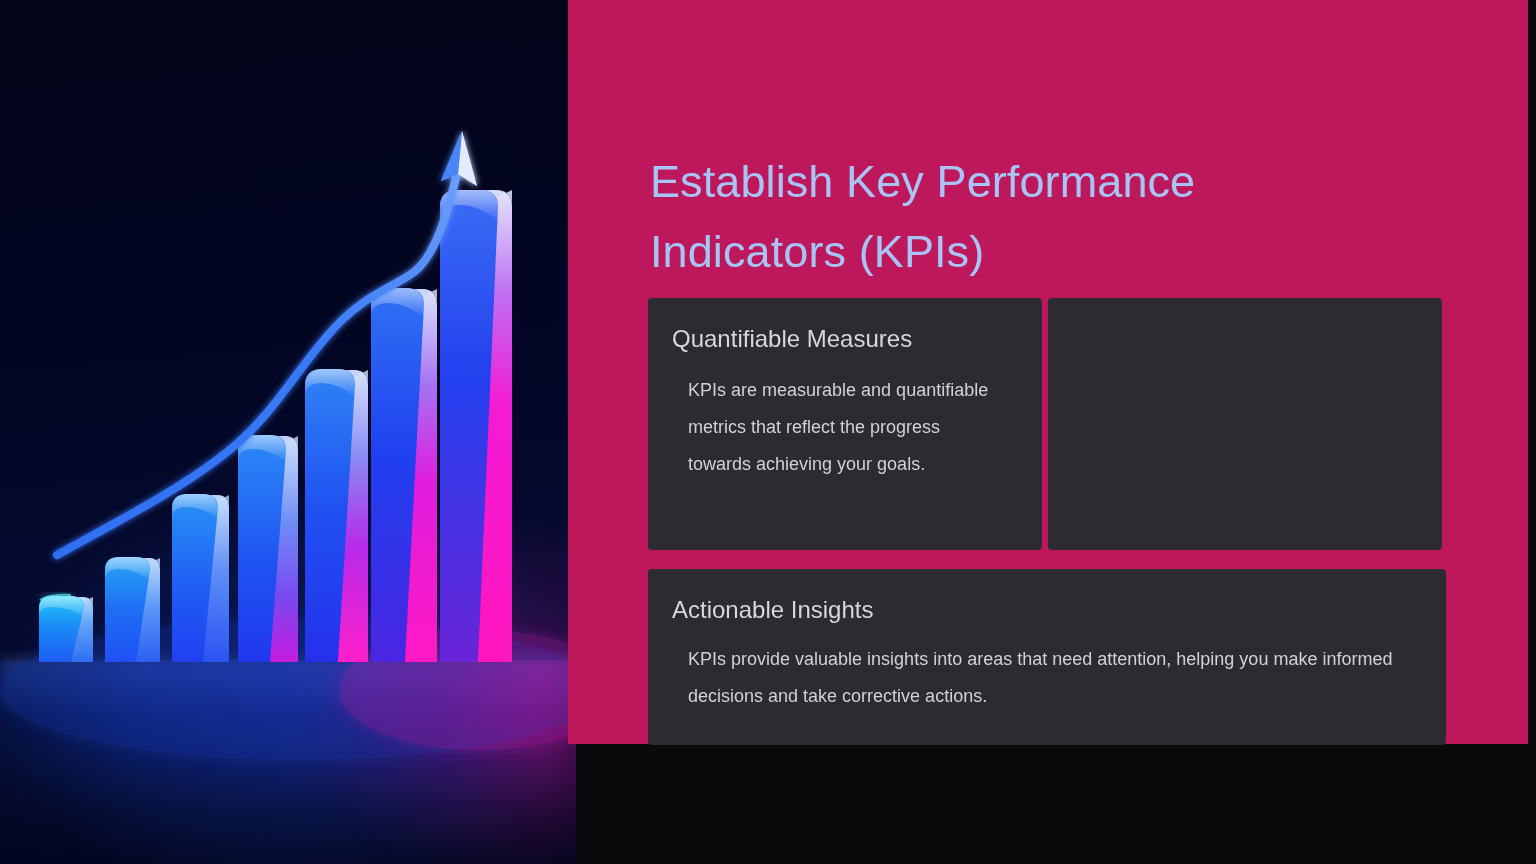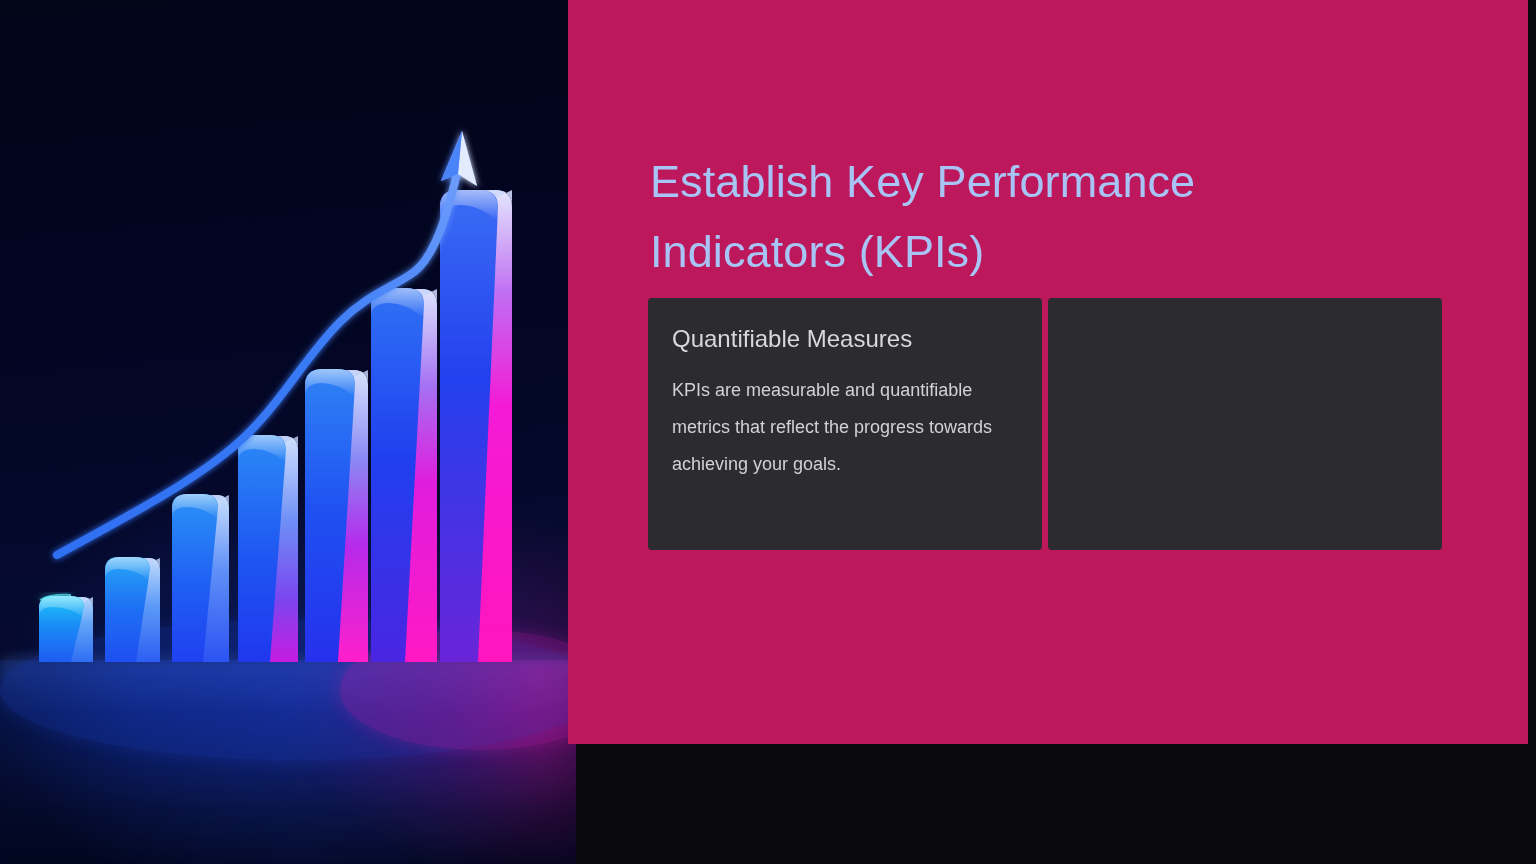--- a/index.html
+++ b/index.html
@@ -108,21 +108,21 @@
     font-size: 24px;
     line-height: 30px;
     font-weight: 400;
     margin: 0 0 18px 0;
   }
   .card-body {
     color: #d3d1d6;
     font-size: 18px;
     line-height: 37px;
     font-weight: 400;
-    margin: 0;
+    margin: 16px;
   }
   .card.full .card-title { margin-bottom: 14px; }
 </style>
 </head>
 <body>
 
 <div class="slide">
 
   <div class="illus-panel">
     <div class="floor"></div>
@@ -313,16 +313,20 @@
         <div class="card half">
           <h2 class="card-title">Quantifiable Measures</h2>
           <p class="card-body">KPIs are measurable and quantifiable metrics that reflect the progress towards achieving your goals.</p>
         </div>
 
         <div class="card half">
         </div>
 
       </div>
 
+      <div class="card full">
+        <h2 class="card-title">Actionable Insights</h2>
+        <p class="card-body">KPIs provide valuable insights into areas that need attention, helping you make informed decisions and take corrective actions.</p>
+      </div>
 
     </div>
   </div>
 </div>
 
 </body></html>

